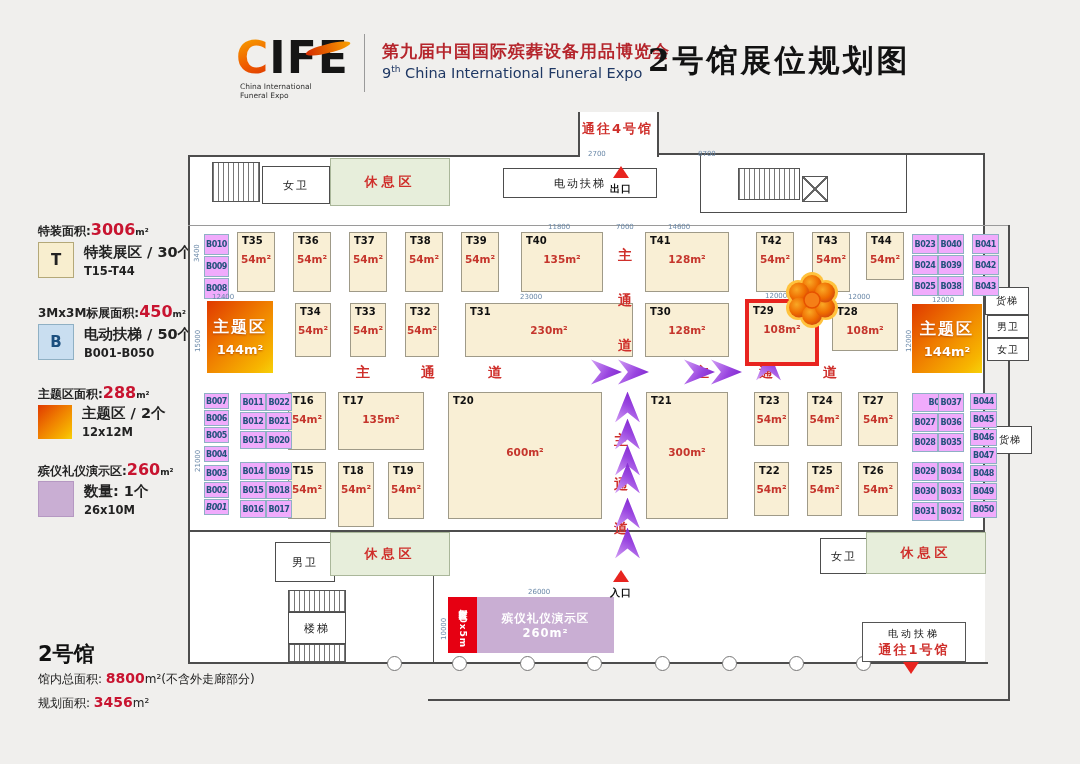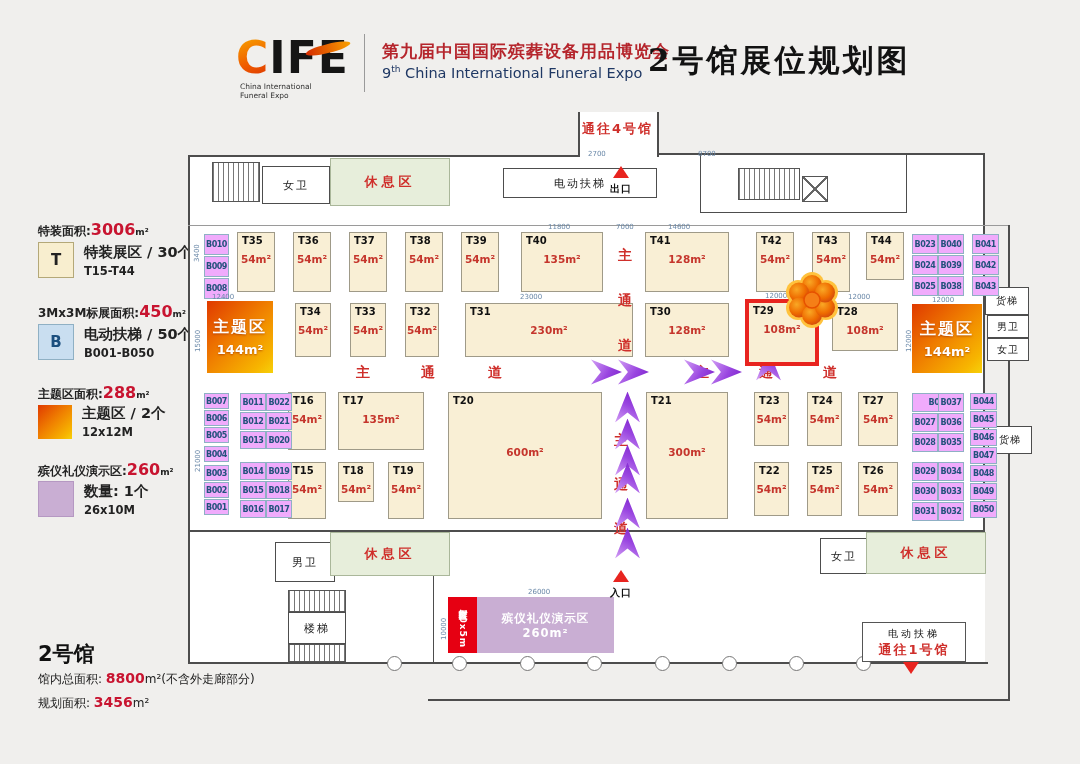--- a/index.html
+++ b/index.html
@@ -320,21 +320,21 @@
         <span class="barea">54m²</span>
       </div>
       <div class="booth" style="left: 858px; top: 392px; width: 40px; height: 54px; position: absolute;">
         <span class="bid">T27</span>
         <span class="barea">54m²</span>
       </div>
       <div class="booth" style="left: 288px; top: 462px; width: 38px; height: 57px; position: absolute;">
         <span class="bid">T15</span>
         <span class="barea">54m²</span>
       </div>
-      <div class="booth" style="left: 338px; top: 462px; width: 36px; height: 40px; position: absolute;">
+      <div class="booth" style="left: 338px; top: 462px; width: 36px; height: 65px; position: absolute;">
         <span class="bid">T18</span>
         <span class="barea">54m²</span>
       </div>
       <div class="booth" style="left: 388px; top: 462px; width: 36px; height: 57px; position: absolute;">
         <span class="bid">T19</span>
         <span class="barea">54m²</span>
       </div>
       <div class="booth" style="left: 754px; top: 462px; width: 35px; height: 54px; position: absolute;">
         <span class="bid">T22</span>
         <span class="barea">54m²</span>
@@ -349,21 +349,21 @@
       </div>
       <div class="bb" style="left: 204px; top: 234px; width: 25px; height: 21px; position: absolute;">B010</div>
       <div class="bb" style="left: 204px; top: 256px; width: 25px; height: 21px; position: absolute;">B009</div>
       <div class="bb" style="left: 204px; top: 278px; width: 25px; height: 21px; position: absolute;">B008</div>
       <div class="bb" style="left: 204px; top: 393px; width: 25px; height: 16px; position: absolute;">B007</div>
       <div class="bb" style="left: 204px; top: 410px; width: 25px; height: 16px; position: absolute;">B006</div>
       <div class="bb" style="left: 204px; top: 427px; width: 25px; height: 16px; position: absolute;">B005</div>
       <div class="bb" style="left: 204px; top: 446px; width: 25px; height: 16px; position: absolute;">B004</div>
       <div class="bb" style="left: 204px; top: 465px; width: 25px; height: 16px; position: absolute;">B003</div>
       <div class="bb" style="left: 204px; top: 482px; width: 25px; height: 16px; position: absolute;">B002</div>
-      <div class="bb" style="left: 204px; top: 499px; width: 25px; height: 16px; position: absolute;">B001</div>
+      <div class="bb" style="left: 204px; top: 499px; width: 25px; height: 16px; position: absolute; font-style: italic;">B001</div>
       <div class="bb" style="left: 240px; top: 393px; width: 26px; height: 18px; position: absolute;">B011</div>
       <div class="bb" style="left: 266px; top: 393px; width: 26px; height: 18px; position: absolute;">B022</div>
       <div class="bb" style="left: 240px; top: 412px; width: 26px; height: 18px; position: absolute;">B012</div>
       <div class="bb" style="left: 266px; top: 412px; width: 26px; height: 18px; position: absolute;">B021</div>
       <div class="bb" style="left: 240px; top: 431px; width: 26px; height: 18px; position: absolute;">B013</div>
       <div class="bb" style="left: 266px; top: 431px; width: 26px; height: 18px; position: absolute;">B020</div>
       <div class="bb" style="left: 240px; top: 462px; width: 26px; height: 18px; position: absolute;">B014</div>
       <div class="bb" style="left: 266px; top: 462px; width: 26px; height: 18px; position: absolute;">B019</div>
       <div class="bb" style="left: 240px; top: 481px; width: 26px; height: 18px; position: absolute;">B015</div>
       <div class="bb" style="left: 266px; top: 481px; width: 26px; height: 18px; position: absolute;">B018</div>

